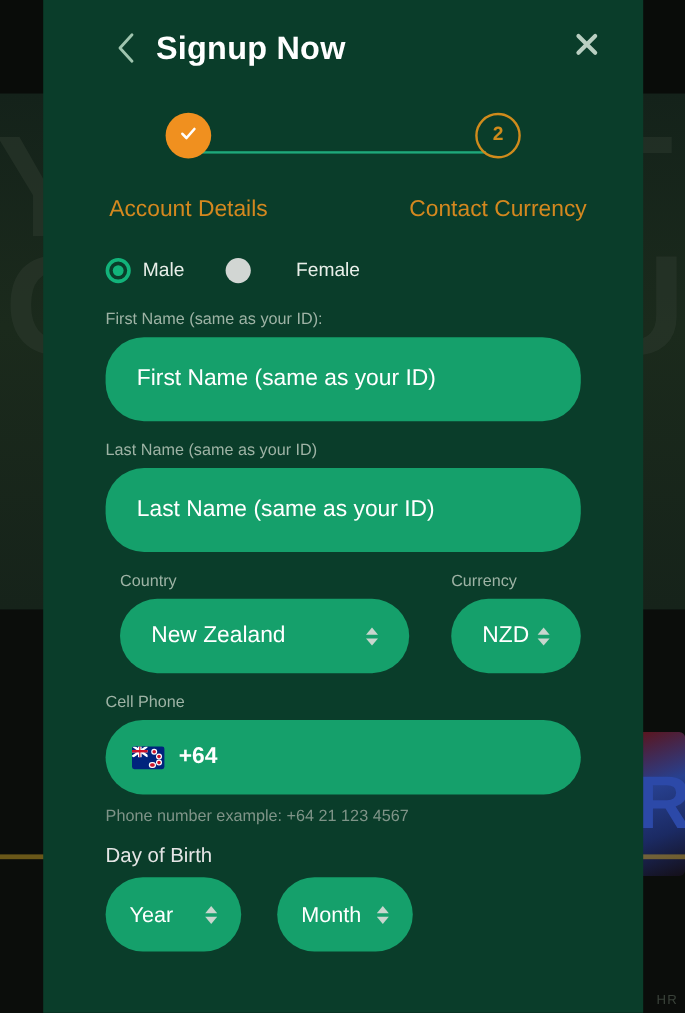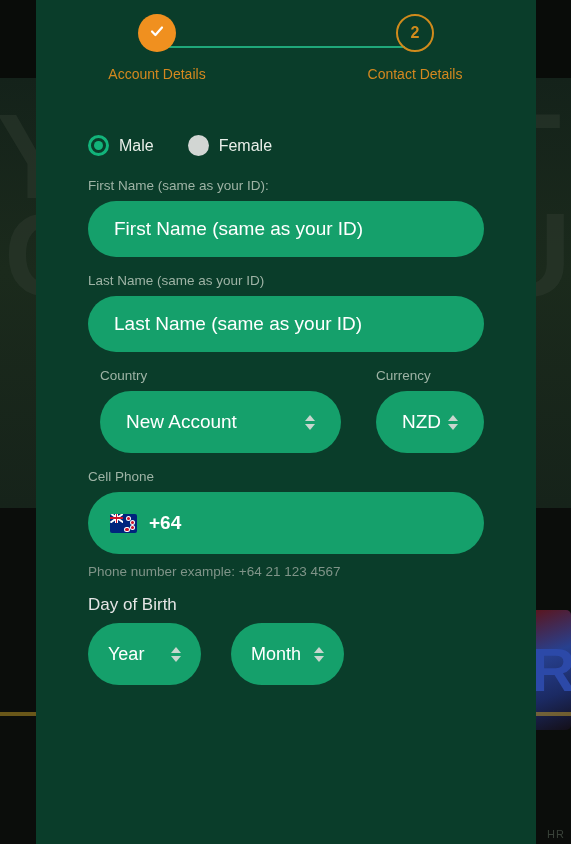--- a/index.html
+++ b/index.html
@@ -113,38 +113,38 @@
     position:relative; z-index:2;
     font-size:16px; font-weight:700;
   }
   .step-circle.done {
     background:#f0901f; color:#ffffff;
   }
   .step-circle.current {
     background:transparent; border:2px solid #d08b1c; color:#d08b1c;
   }
   .step-label {
-    margin-top:14px;
-    font-size:14px; color:#d4881f;
+    margin-top:32px;
+    font-size:19px; color:#d4881f;
     white-space:nowrap;
   }
 
   
   .form-body { padding:0 52px; }
 
   .gender-row {
     display:flex; align-items:center;
     margin-top:10px; margin-bottom:22px;
   }
   .radio-opt {
     display:flex; align-items:center;
     cursor:pointer;
     margin-top:25px;
   }
-  .radio-opt + .radio-opt { margin-left:34px; }
+  .radio-opt + .radio-opt { margin-left:34px;gap:28px; }
   .radio-dot {
     width:21px; height:21px; border-radius:50%;
     display:flex; align-items:center; justify-content:center;
   }
   .radio-dot.on {
     border:3px solid #12b37a; background:transparent;
   }
   .radio-dot.on::after {
     content:""; width:9px; height:9px; border-radius:50%;
     background:#12b37a;
@@ -154,21 +154,21 @@
     margin-left:10px; font-size:16px; color:#e9efe9;
   }
 
   .field { margin-bottom:16px; }
   .field-label {
     display:block;
     font-size:13.5px; color:#9eb3a5;
     margin-bottom:8px;
   }
   .pill {
-    width:100%; height:56px;
+    width:100%; height:70px;
     background:#15a06b;
     border:none; border-radius:32px;
     padding:0 26px;
     font-family:"Liberation Sans", sans-serif;
     font-size:19px; color:#ffffff;
     outline:none;
     display:flex; align-items:center;
   }
   .pill::placeholder { color:#ffffff; opacity:1; }
 
@@ -271,38 +271,55 @@
   <div class="ghost-letter gl-t">T</div>
   <div class="ghost-letter gl-u">U</div>
 
   <div class="bg-thumb"></div>
   <div class="bg-strip"></div>
   <div class="bg-footer-text">HR</div>
 </div>
 
 <div id="modal">
 
+  <div class="modal-header">
+    <div class="back-btn">
+      <span>
+        <svg width="18" height="28" viewBox="0 0 18 28" fill="none">
+          <path d="M14 3 L4 14 L14 25" stroke="#9fc4ae" stroke-width="2.4" stroke-linecap="round" stroke-linejoin="round"></path>
+        </svg>
+      </span>
+    </div>
+    <div class="modal-title">Signup Now</div>
+    <div class="close-btn">
+      <span>
+        <svg width="22" height="22" viewBox="0 0 22 22" fill="none">
+          <path d="M4 4 L18 18 M18 4 L4 18" stroke="#b9cfc1" stroke-width="3.4" stroke-linecap="round"></path>
+        </svg>
+      </span>
+    </div>
+  </div>
 
   <div class="stepper">
     <div class="step-line"></div>
 
     <div class="step step-1">
       <div class="step-circle done">
         <span>
           <svg width="20" height="20" viewBox="0 0 20 20" fill="none">
             <path d="M5 10.5 L8.4 14 L15 6.5" stroke="#ffffff" stroke-width="2.2" stroke-linecap="round" stroke-linejoin="round"></path>
           </svg>
         </span>
       </div>
       <div class="step-label">Account Details</div>
     </div>
 
     <div class="step step-2">
       <div class="step-circle current">2</div>
-      <div class="step-label">Contact Details</div>
+      <div class="step-label">Contact Currency</div>
     </div>
   </div>
 
   <div class="form-body">
 
     <div class="gender-row">
       <div class="radio-opt">
         <span class="radio-dot on"></span>
         <span class="radio-label">Male</span>
       </div>
@@ -319,21 +336,21 @@
 
     <div class="field">
       <label class="field-label">Last Name (same as your ID)</label>
       <input class="pill" type="text" placeholder="Last Name (same as your ID)" style="">
     </div>
 
     <div class="row-2">
       <div class="col-country">
         <label class="field-label">Country</label>
         <div class="select-pill">
-          <span class="sel-value">New Account</span>
+          <span class="sel-value">New Zealand</span>
           <span class="sel-arrows">
             <i class="up"></i>
               <i class="down"></i>
           </span>
         </div>
       </div>
       <div class="col-currency">
         <label class="field-label">Currency</label>
         <div class="select-pill">
           <span class="sel-value">NZD</span>

